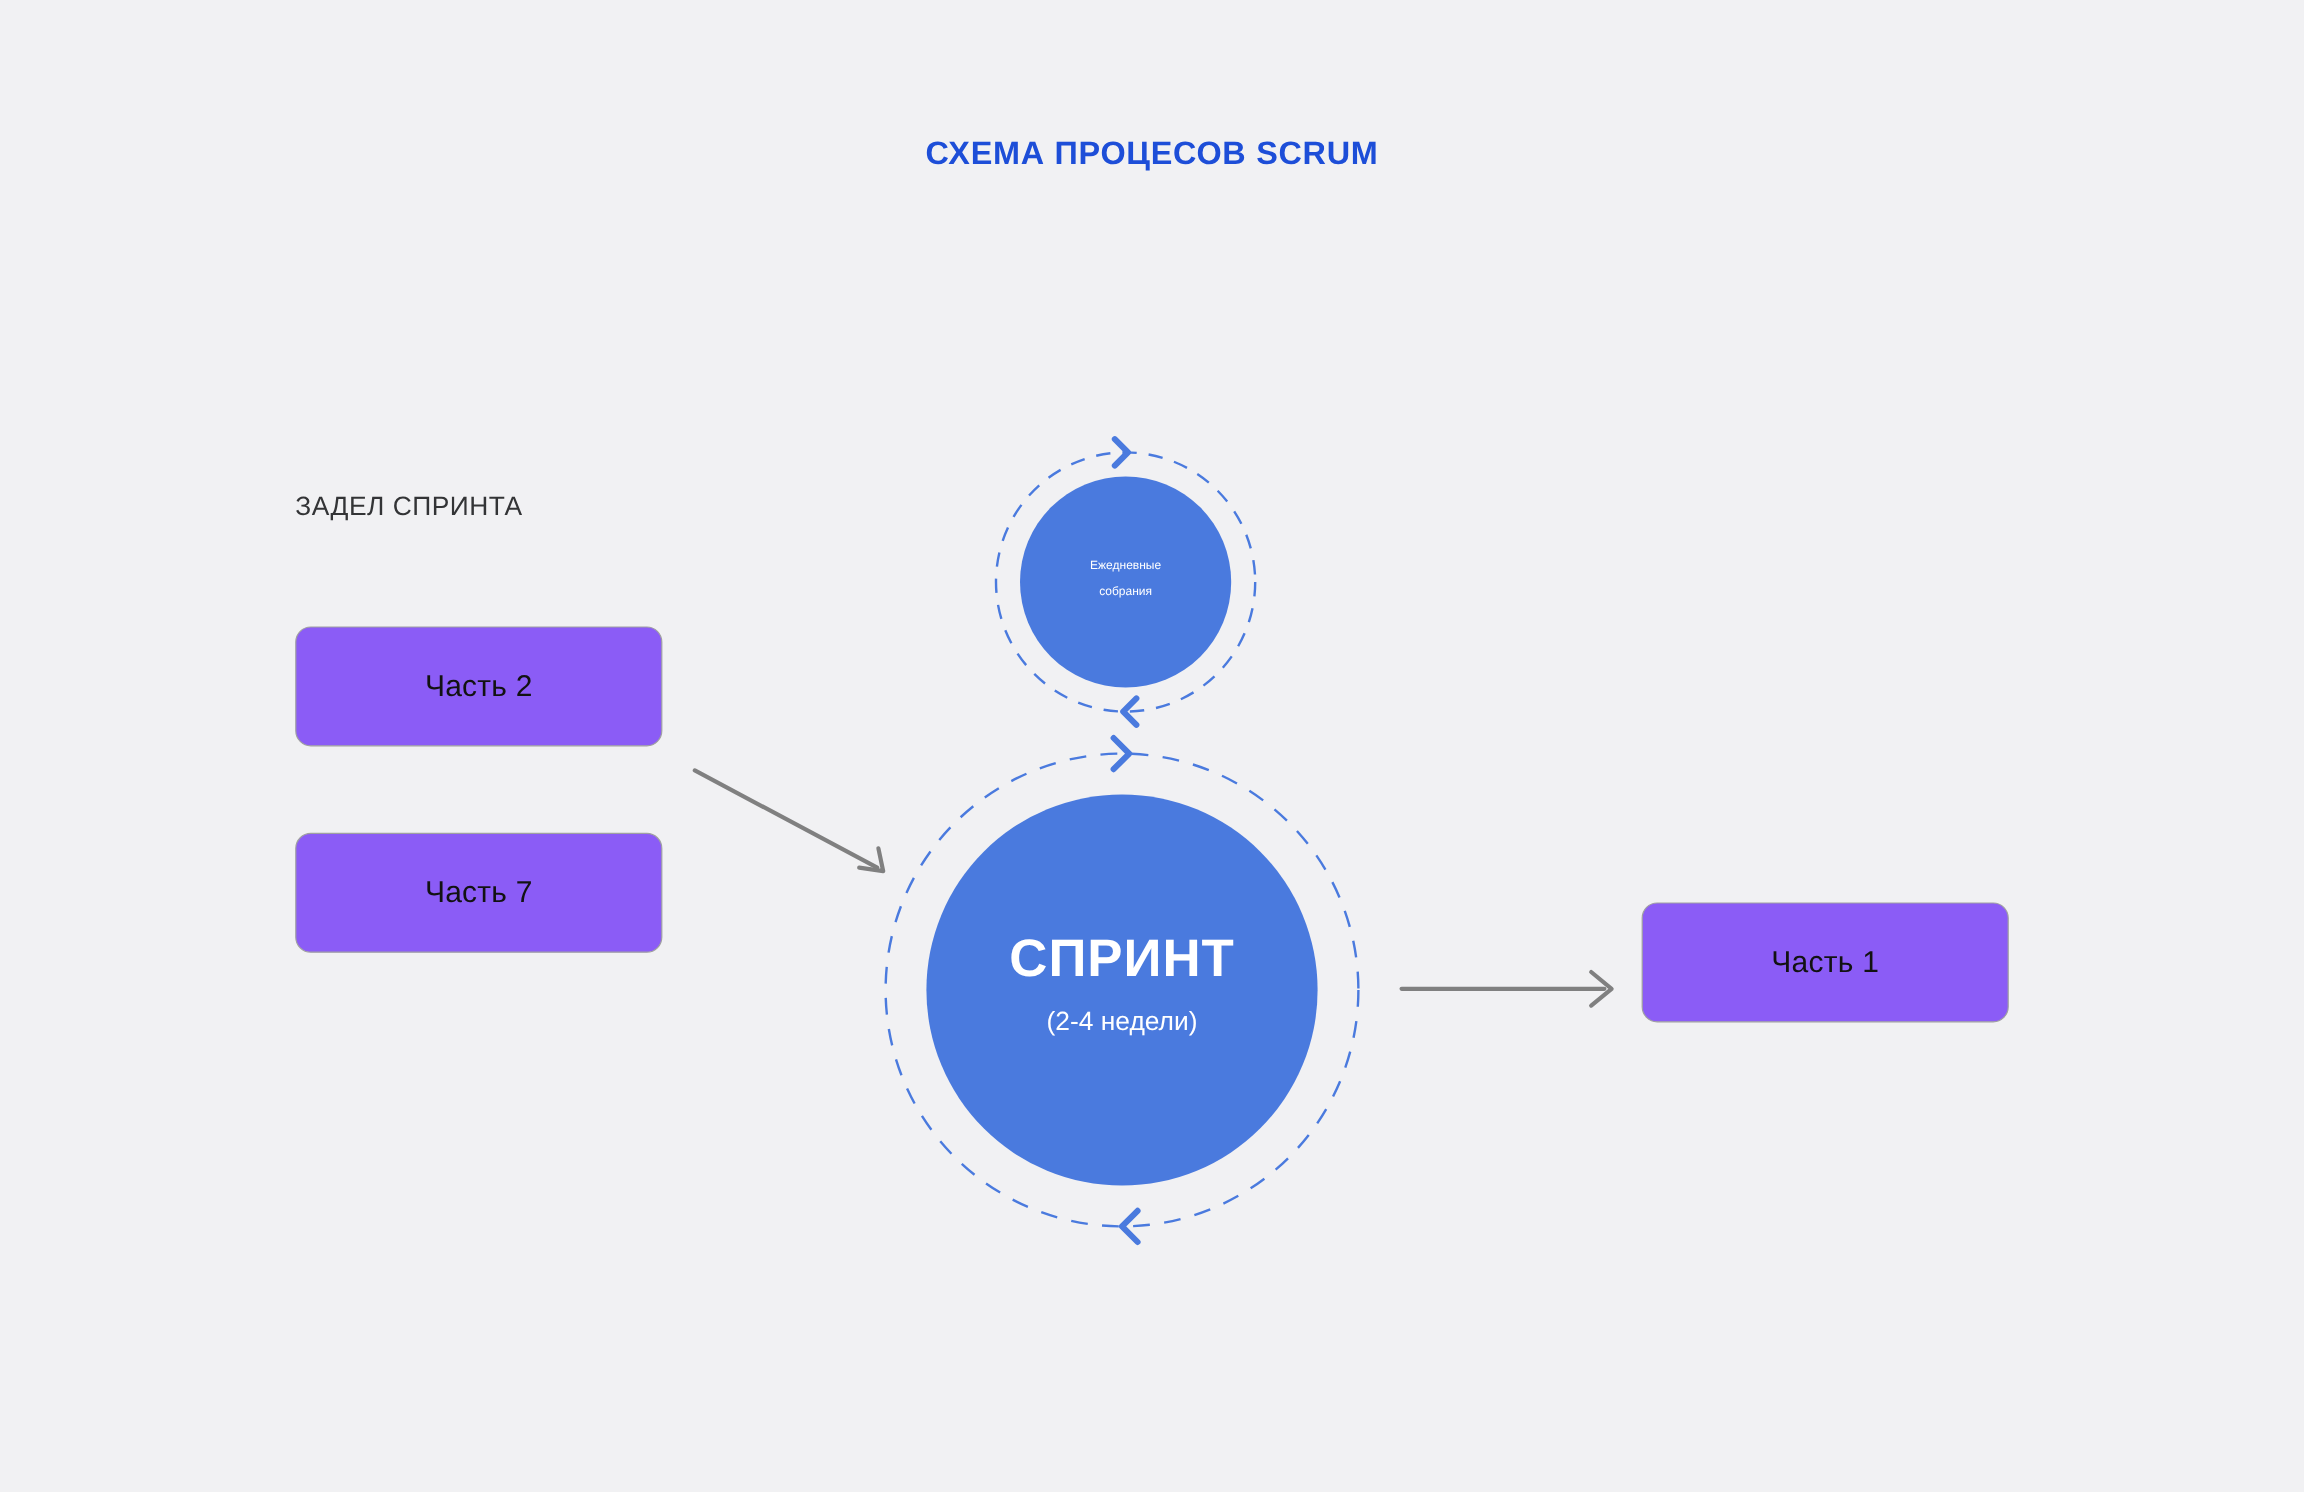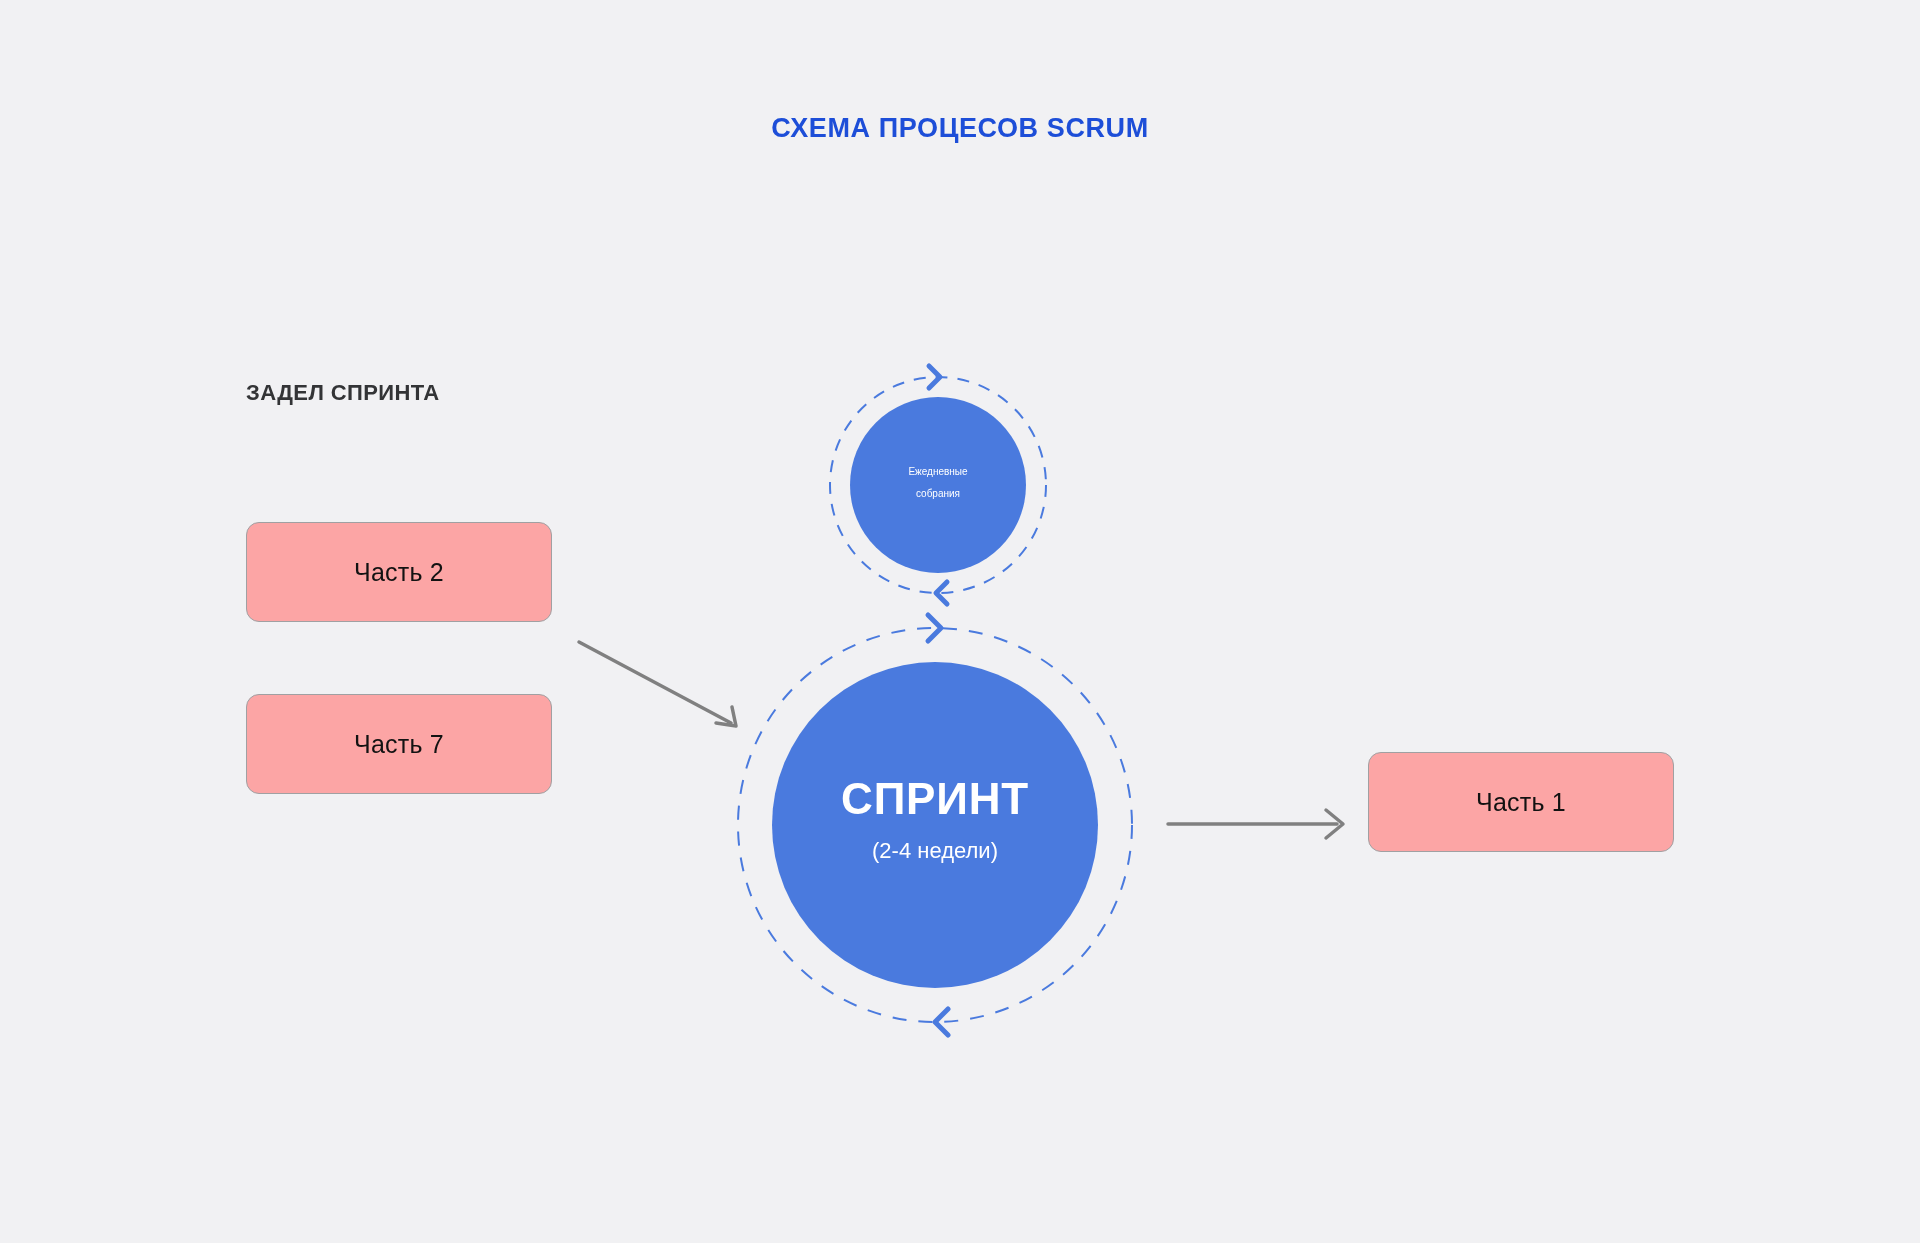--- a/index.html
+++ b/index.html
@@ -30,41 +30,42 @@
     font-weight: bold;
     letter-spacing: 0.6px;
     color: #1d4ed8;
     margin-top: 15px;
   }
 
   
   .section-label {
     position: absolute;
     font-size: 22px;
-    font-weight: bold;
+    font-weight: normal;
     letter-spacing: 0.4px;
     color: #333436;
     line-height: 38px;
     white-space: pre-line;
+    margin-top: 29px;
   }
   #label-backlog {
     left: 246px;
     top: 374px;
   }
   #label-increment {
     left: 1368px;
     top: 374px;
   }
 
   
   .part-box {
     position: absolute;
     width: 306px;
     height: 100px;
-    background: #fca5a5;
+    background: #8b5cf6;
     border: 1px solid #a0a0a2;
     border-radius: 13px;
     display: flex;
     align-items: center;
     justify-content: center;
     box-sizing: border-box;
   }
   .part-box-label {
     font-size: 25px;
     color: #121212;

